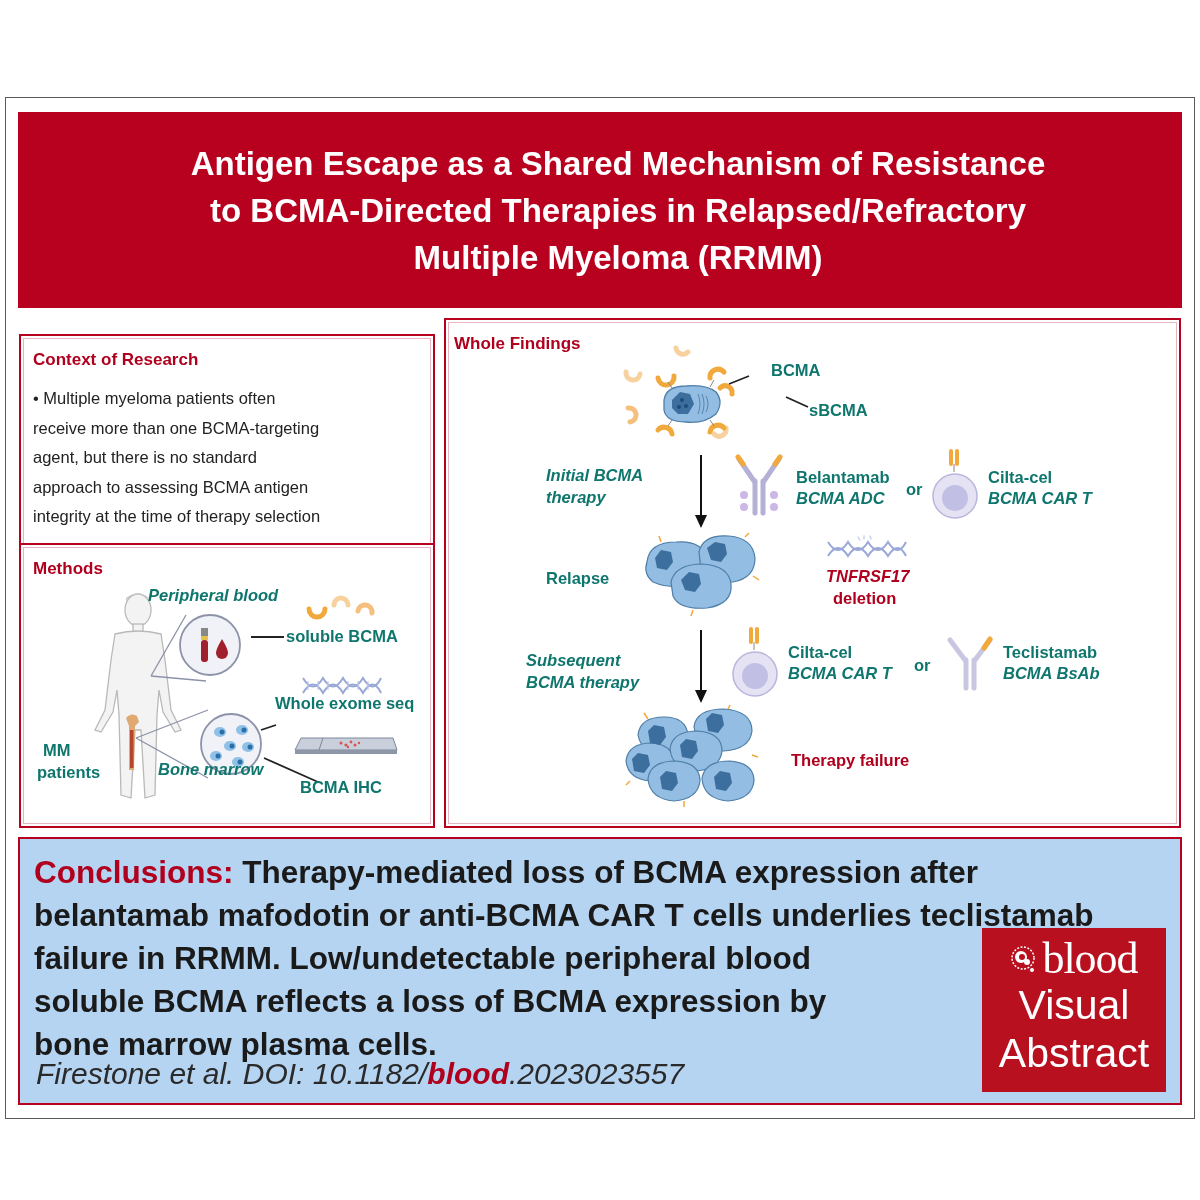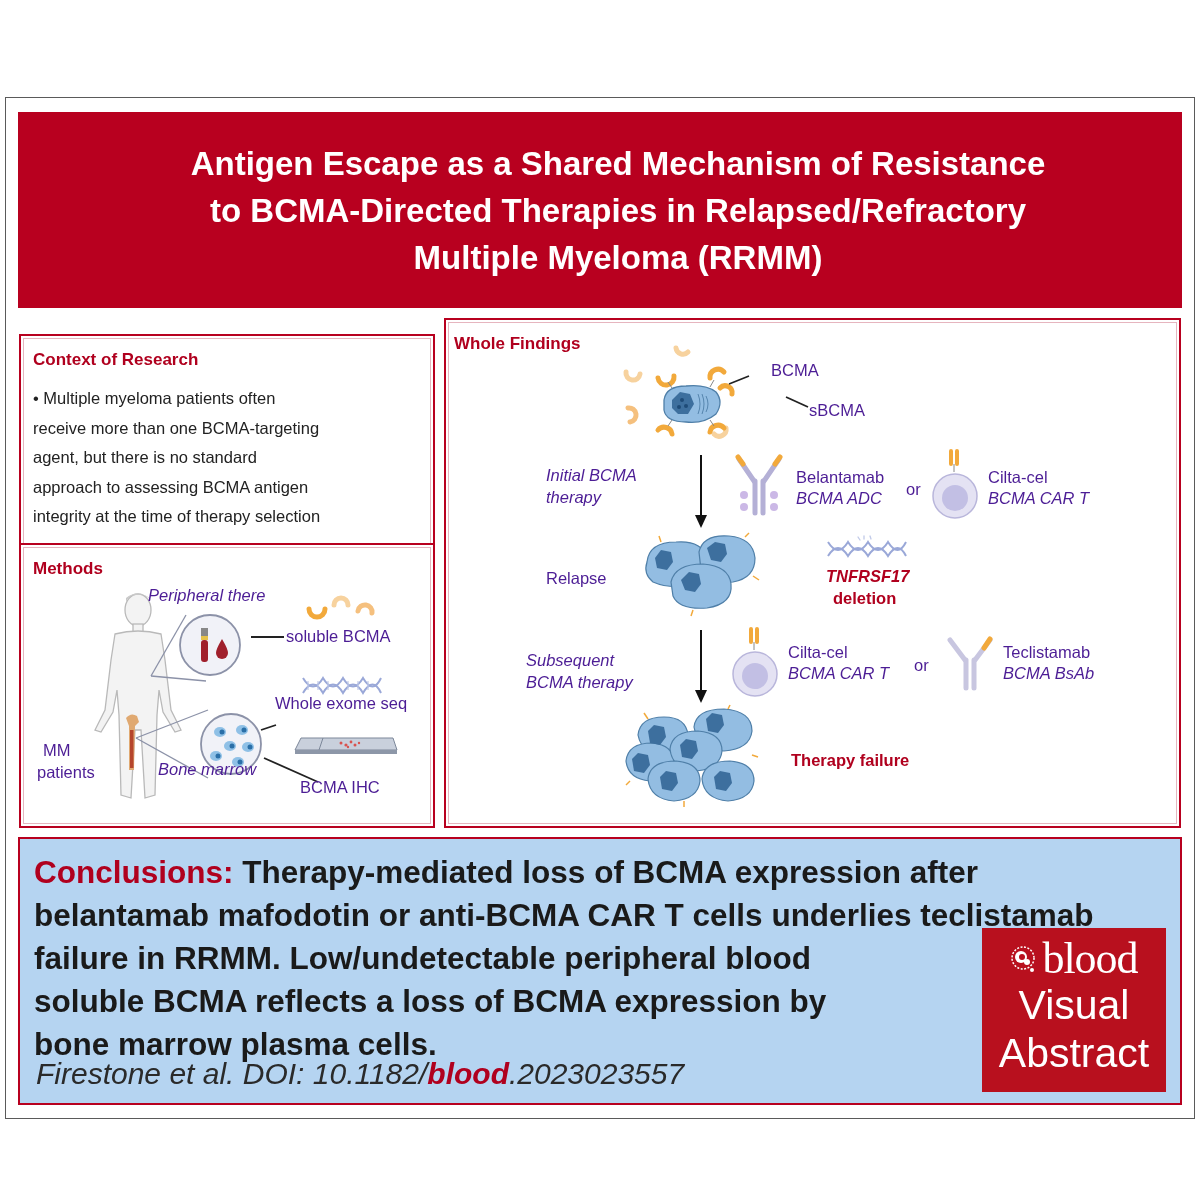--- a/index.html
+++ b/index.html
@@ -30,21 +30,21 @@
   .concl-line { display: block; white-space: nowrap; }
   .citation { position: absolute; left: 16px; top: 218px; font-size: 30px; font-style: italic; color: #2a2a2a; white-space: nowrap; }
   .citation .blood-word { color: #b0001e; font-weight: bold; }
 
   .logo { position: absolute; left: 962px; top: 89px; width: 184px; height: 164px; background: #b8101e; color: #fff; text-align: center; }
   .logo-blood { position: absolute; left: 0; top: 6px; width: 184px; display: flex; align-items: center; justify-content: center; gap: 4px; }
   .logo-blood-word { font-family: "Liberation Serif", "DejaVu Serif", serif; font-size: 44px; line-height: 50px; letter-spacing: -1px; }
   .logo-visual { position: absolute; left: 0; top: 54px; width: 184px; font-size: 41px; line-height: 46px; }
   .logo-abstract { position: absolute; left: 0; top: 100px; width: 184px; font-size: 41px; line-height: 50px; }
 
-  .lbl-text { position: absolute; font-size: 16.5px; color: #4c1d95; white-space: nowrap; line-height: 21px; }
+  .lbl-text { position: absolute; font-size: 16.5px; color: #0f766e; white-space: nowrap; line-height: 21px; font-weight: bold; }
   .it { font-style: italic; }
   .right { }
   .red-bold { color: #b0001e; font-weight: bold; }
   svg { position: absolute; overflow: visible; }
 </style>
 </head>
 <body>
 
 <div class="frame"></div>
 
@@ -77,21 +77,21 @@
       <path d="M22 44 Q45 38 68 44 L72 70 L78 120 L88 140 L82 142 L70 122 L66 100 L64 125 L62 205 L52 208 L48 140 L42 140 L38 208 L28 205 L26 125 L24 100 L20 122 L8 142 L2 140 L12 120 L18 70 Z"></path>
     </g>
     <path d="M33 8 Q45 -2 58 10 Q54 4 45 5 Q36 4 33 12 Z" fill="#c9c9c9"></path>
 
     <path d="M33 128 Q38 122 44 126 L46 132 L42 136 L41 180 L36 180 L36 136 Z" fill="#e0a971"></path>
     <rect x="37" y="140" width="3.5" height="38" fill="#b5452c"></rect>
   </svg>
   <div class="lbl-text" style="left:22px; top:195px;">MM</div>
   <div class="lbl-text" style="left:16px; top:217px;">patients</div>
 
-  <div class="lbl-text it" style="left:127px; top:40px;">Peripheral there</div>
+  <div class="lbl-text it" style="left:127px; top:40px;">Peripheral blood</div>
 
   <svg style="left:125px; top:58px;" width="110" height="90" viewBox="0 0 110 90">
     <line x1="5" y1="73" x2="40" y2="12" stroke="#8c92a8" stroke-width="1.3"></line>
     <line x1="5" y1="73" x2="60" y2="78" stroke="#8c92a8" stroke-width="1.3"></line>
     <circle cx="64" cy="42" r="30" fill="#f1f2f8" stroke="#8c92a8" stroke-width="1.8"></circle>
     <rect x="55" y="25" width="7" height="8" fill="#888"></rect>
     <rect x="55" y="33" width="7" height="4" fill="#e6c14a"></rect>
     <rect x="55" y="37" width="7" height="22" rx="3" fill="#a0202c"></rect>
     <path d="M76 36 Q70 46 70 50 A6 6 0 0 0 82 50 Q82 46 76 36 Z" fill="#a0202c"></path>
   </svg>

